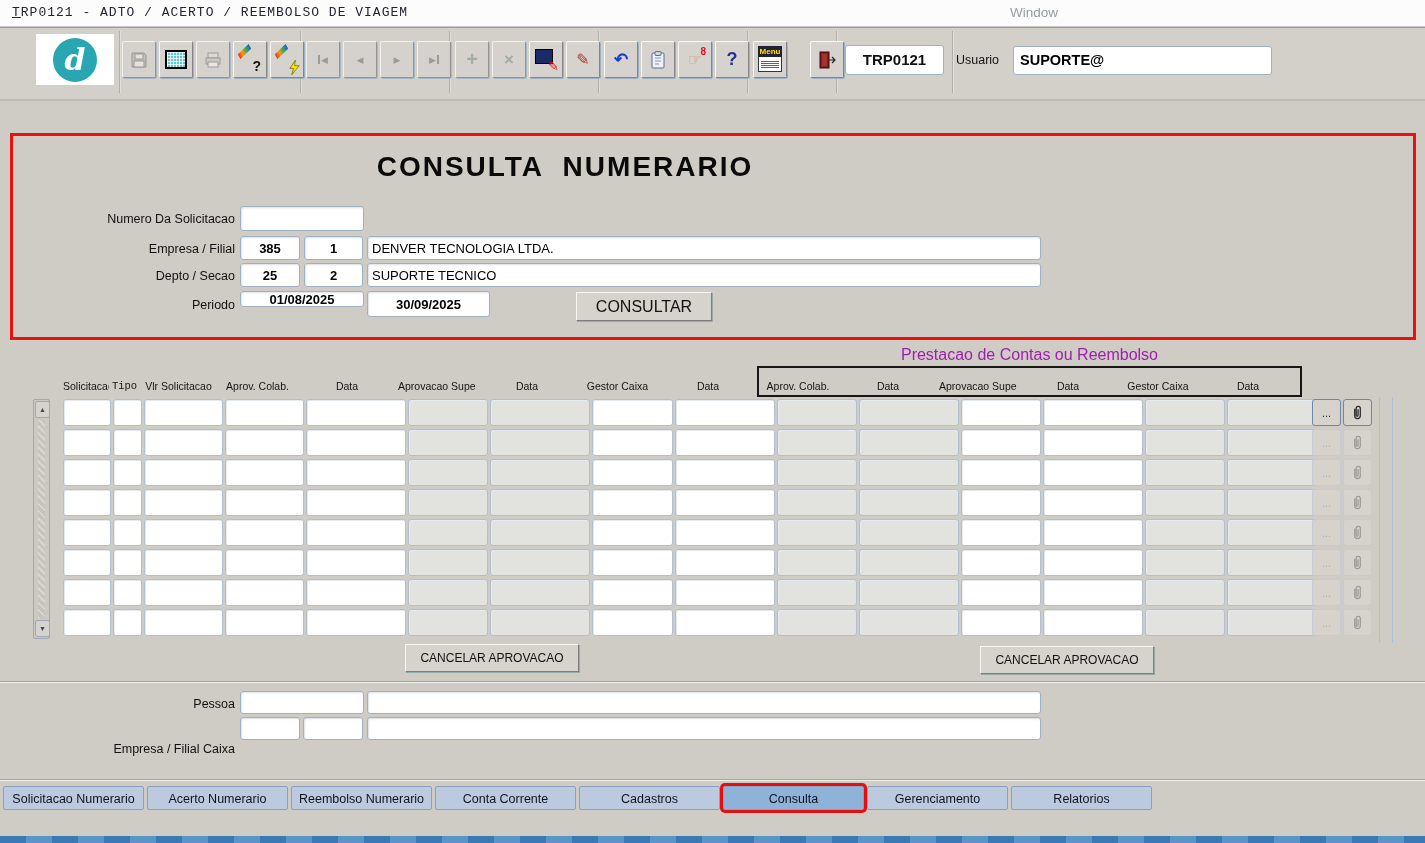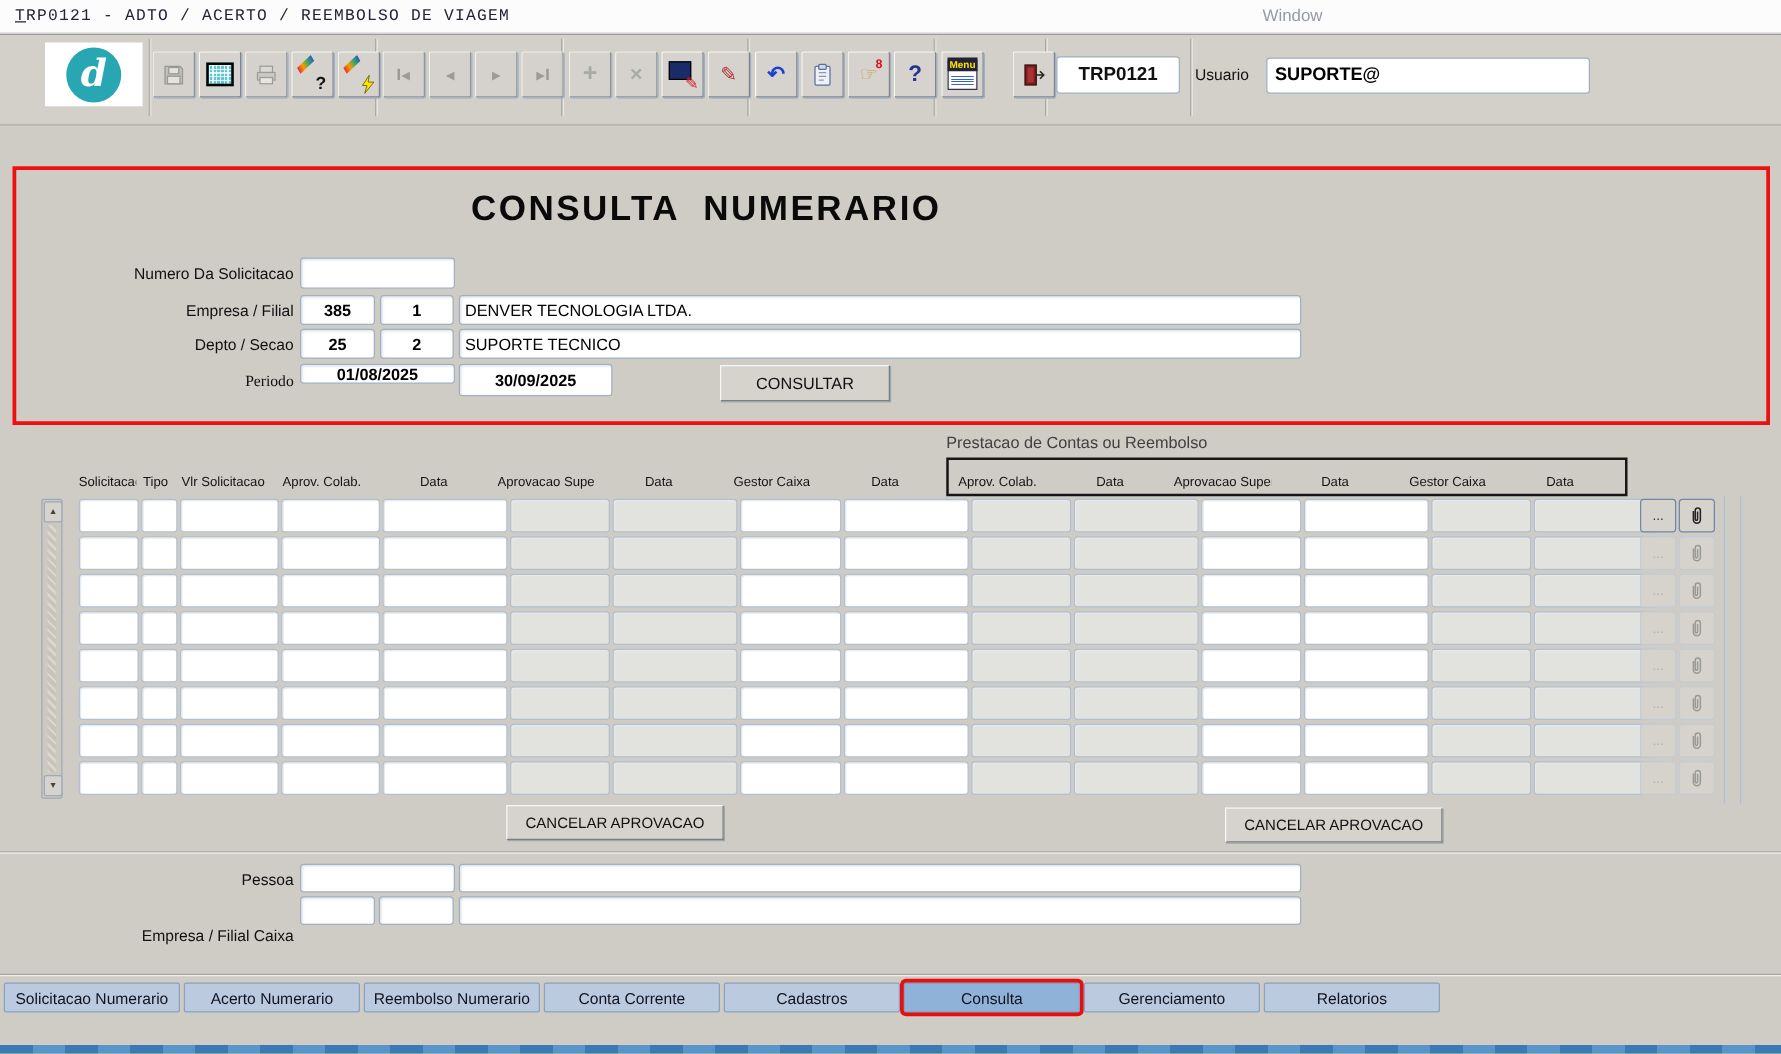--- a/index.html
+++ b/index.html
@@ -76,26 +76,26 @@
   .red-box{position:absolute;left:10px;top:133px;width:1400px;height:201px;
         border:3px solid #ee0f0f;}
   .form-title{position:absolute;left:0;top:151px;width:1130px;text-align:center;
         font-size:28px;font-weight:bold;color:#0a0a0a;letter-spacing:2px;white-space:pre;}
   .flabel{position:absolute;left:20px;width:215px;text-align:right;font-size:12.5px;color:#111;}
   .inp{position:absolute;background:#fff;border:1px solid #9fb0c2;border-radius:3px;
         box-shadow:inset 1px 1px 2px rgba(90,110,140,.22);font-family:"Liberation Sans",sans-serif;
         font-size:13px;color:#000;padding:0 4px;box-sizing:border-box;outline:none;}
   .inp.c{text-align:center;font-weight:600;}
   .btn{position:absolute;background:#d6d3cd;border:1px solid;border-color:#f6f6f3 #7e7e82 #7e7e82 #f6f6f3;
-        box-shadow:1px 1px 0 #9aa;color:#111;font-size:13px;text-align:center;
+        box-shadow:1px 1px 0 #9aa;color:#111;font-size:16px;text-align:center;
         font-family:"Liberation Sans",sans-serif;cursor:default;}
 
   
-  .prestacao-title{position:absolute;left:757px;top:346px;width:545px;text-align:left;
-        font-size:13px;color:#404040;}
+  .prestacao-title{position:absolute;left:757px;top:346px;width:545px;text-align:center;
+        font-size:16px;color:#a21caf;}
   .group-box{position:absolute;left:757px;top:366px;width:545px;height:31px;
         border:2px solid #161616;box-sizing:border-box;}
   .ghead{position:absolute;left:63px;top:377px;display:flex;gap:2px;}
   .hcell{font-size:10.5px;color:#141414;text-align:center;height:18px;line-height:18px;
         overflow:hidden;white-space:nowrap;}
   .grows{position:absolute;left:63px;top:399px;}
   .grow{display:flex;gap:2px;margin-bottom:3px;}
   .gcell{height:25px;background:#fff;border:1px solid #b3bfce;border-radius:3px;
         box-shadow:inset 1px 1px 0 #e3eaf2;box-sizing:content-box;}
   .gcell.ro{background:#e2e2de;}
@@ -296,30 +296,30 @@
   <div class="flabel" style="top:242px;">Empresa / Filial</div>
   <input class="inp c" style="left: 240px; top: 236px; width: 60px; height: 24px;" value="385">
   <input class="inp c" style="left: 304px; top: 236px; width: 59px; height: 24px;" value="1">
   <input class="inp" style="left: 367px; top: 236px; width: 674px; height: 24px;" value="DENVER TECNOLOGIA LTDA.">
 
   <div class="flabel" style="top:269px;">Depto / Secao</div>
   <input class="inp c" style="left: 240px; top: 263px; width: 60px; height: 24px;" value="25">
   <input class="inp c" style="left: 304px; top: 263px; width: 59px; height: 24px;" value="2">
   <input class="inp" style="left: 367px; top: 263px; width: 674px; height: 24px;" value="SUPORTE TECNICO">
 
-  <div class="flabel" style="top:298px;font-family:Liberation Serif, serif;">Periodo</div>
+  <div class="flabel" style="top:298px;">Periodo</div>
   <input class="inp c" style="left: 240px; top: 291px; width: 124px; height: 16px;" value="01/08/2025">
   <input class="inp c" style="left: 367px; top: 291px; width: 123px; height: 26px;" value="30/09/2025">
   <div class="btn" style="left:576px;top:292px;width:134px;height:27px;line-height:27px;">CONSULTAR</div>
 
   <div class="prestacao-title">Prestacao de Contas ou Reembolso</div>
   <div class="group-box"></div>
   <div class="ghead" id="ghead">
       <span class="hcell" style="width: 46px;">Solicitacao</span>
-      <span class="hcell" style="width: 27px;">Tipo</span>
+      <span class="hcell" style="width: 27px; font-family: Liberation Mono, monospace;">Tipo</span>
       <span class="hcell" style="width: 77px;">Vlr Solicitacao</span>
       <span class="hcell" style="width: 77px;">Aprov. Colab.</span>
       <span class="hcell" style="width: 98px;">Data</span>
       <span class="hcell" style="width: 78px;">Aprovacao Superior</span>
       <span class="hcell" style="width: 98px;">Data</span>
       <span class="hcell" style="width: 79px;">Gestor Caixa</span>
       <span class="hcell" style="width: 98px;">Data</span>
       <span class="hcell" style="width: 78px;">Aprov. Colab.</span>
       <span class="hcell" style="width: 98px;">Data</span>
       <span class="hcell" style="width: 78px;">Aprovacao Superior</span>

